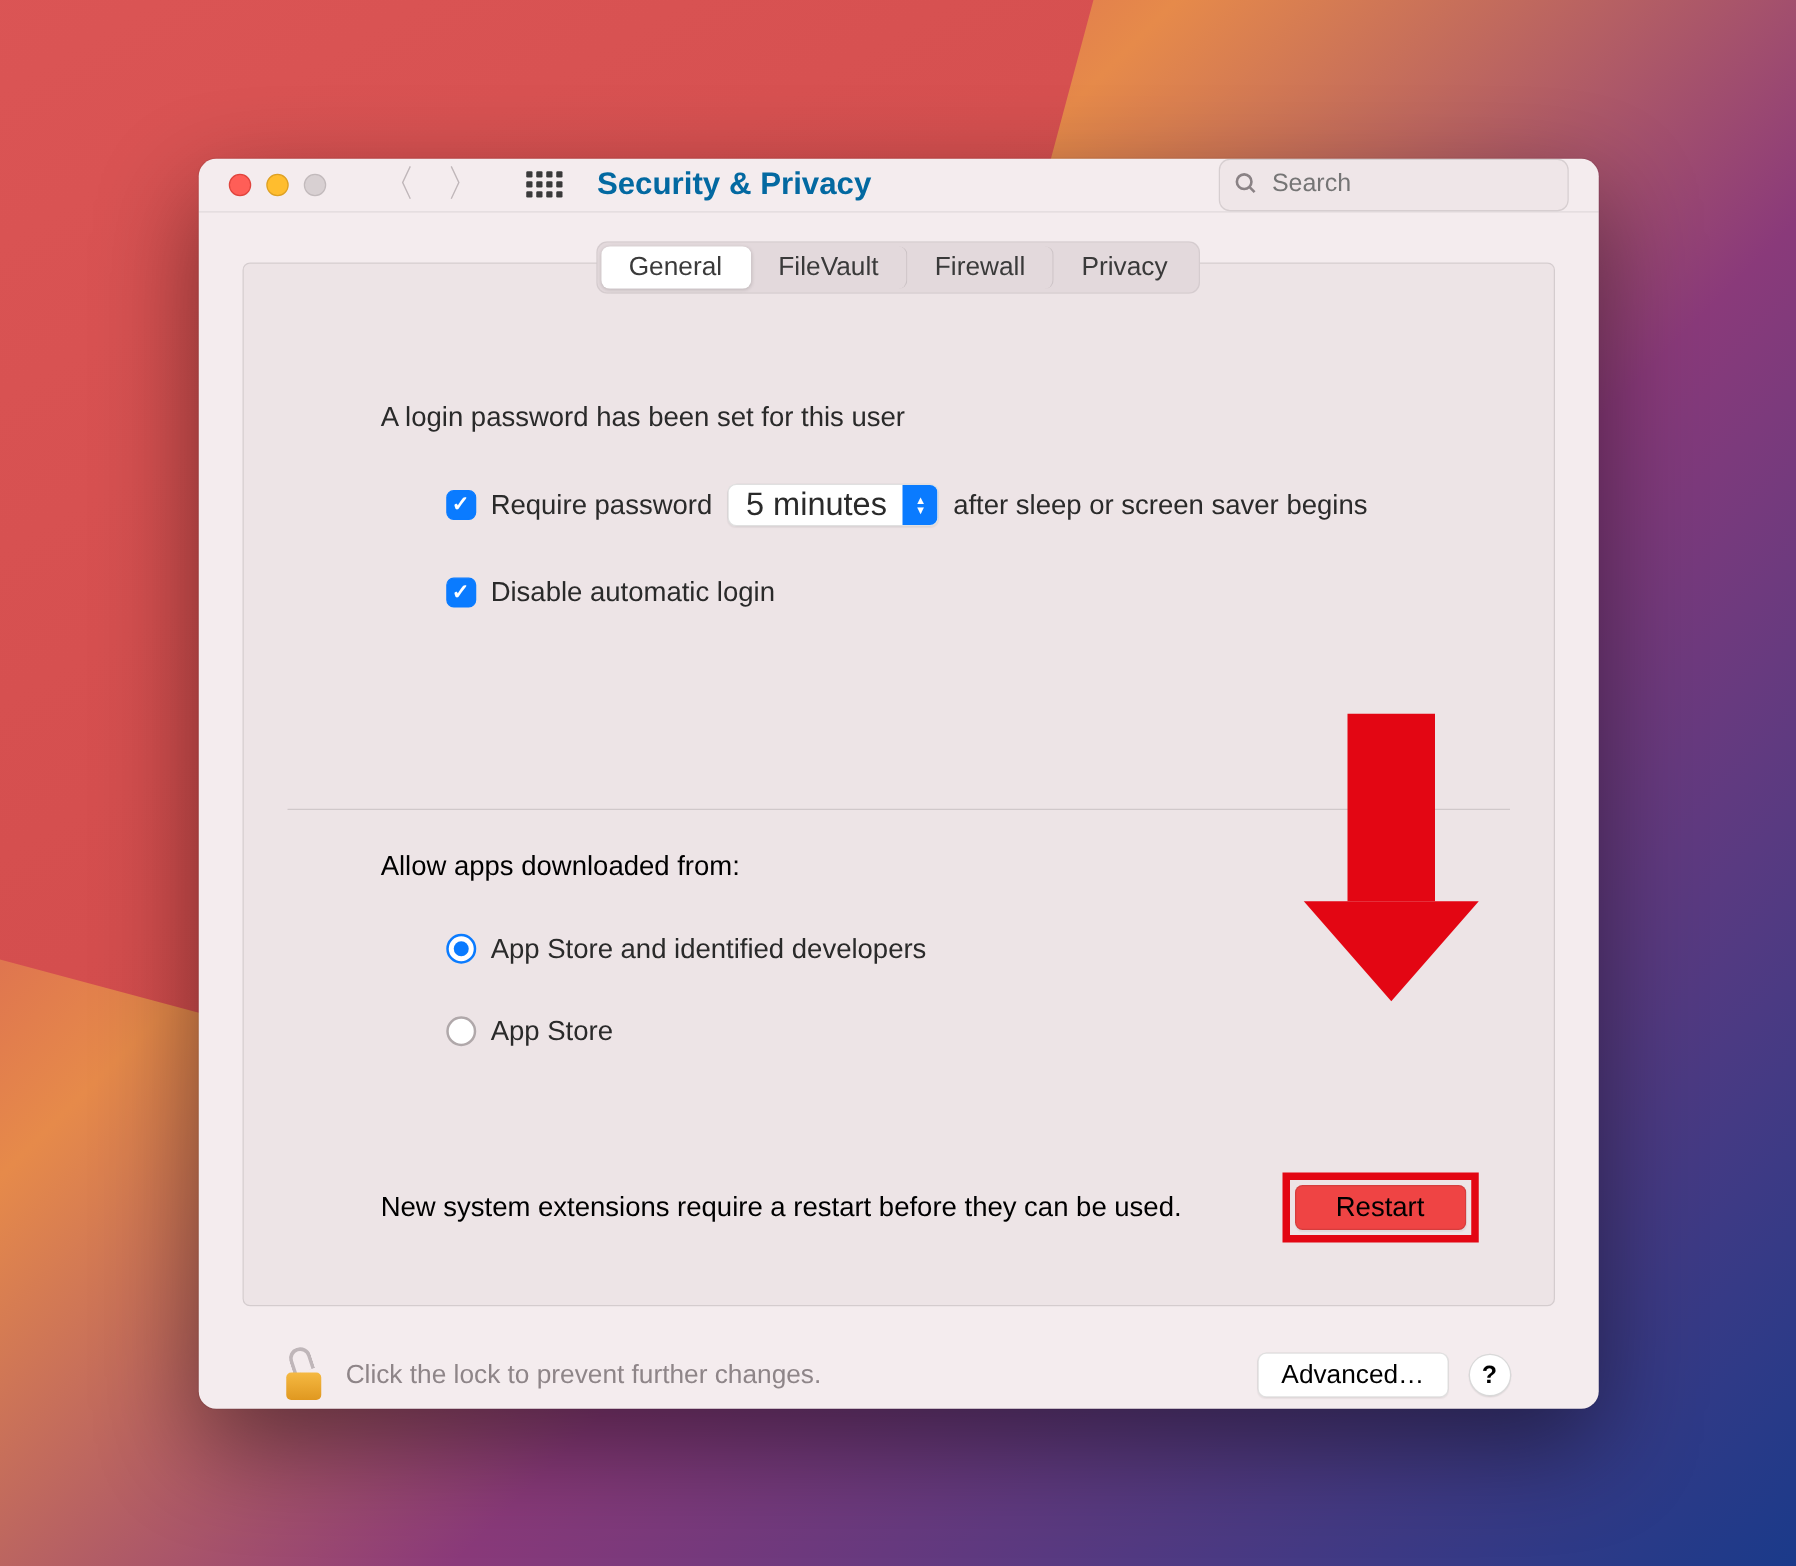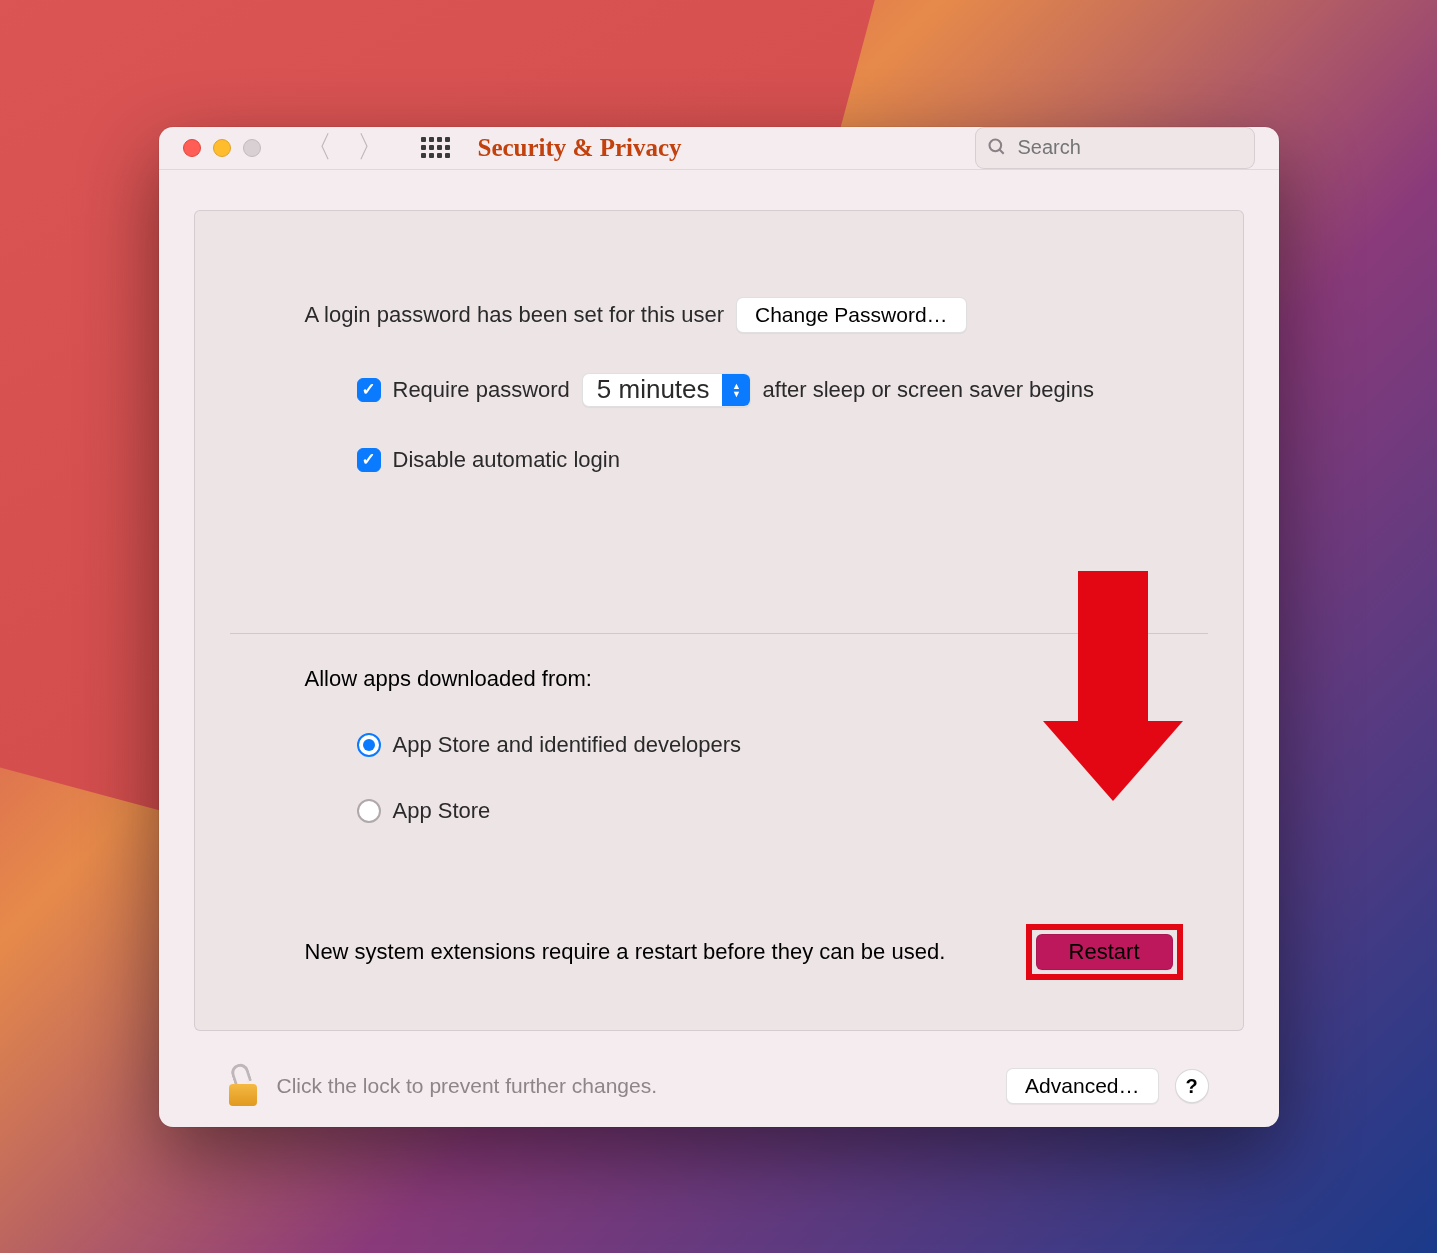--- a/index.html
+++ b/index.html
@@ -49,21 +49,21 @@
   .nav-arrows { display:flex; gap:24px; margin-left:42px;}
   .arrow { font-size:30px; color:#bfb6b9; font-weight:300; user-select:none;}
   .grid-icon {
     margin-left: 34px;
     display: grid;
     grid-template-columns: repeat(4, 5px);
     grid-template-rows: repeat(3, 5px);
     gap: 3px;
   }
   .grid-icon span { width:5px;height:5px;background:#3a3a3a;border-radius:1px;}
-  .title { margin-left: 28px; font-size: 25px; font-weight: 700; color:#c2410c;font-family:Liberation Serif, serif;}
+  .title { margin-left: 28px; font-size: 25px; font-weight: 700; color:#0369a1;}
   .search-wrap { margin-left:auto; position:relative;}
   .search {
     width: 280px; height: 42px;
     border-radius: 9px;
     border: 1px solid rgba(0,0,0,.1);
     background: #efe6e8;
     padding: 0 14px 0 42px;
     font-size: 20px;
     color:#0369a1;
     outline:none;
@@ -152,21 +152,21 @@
   .radio.checked{border-color:#0a7bff;}
   .radio.checked::after{content:"";width:12px;height:12px;border-radius:50%;background:#0a7bff;}
   .restart-row {
     display:flex;align-items:center;justify-content:space-between;
     padding:0 60px 0 110px; margin-top:90px;
   }
   .restart-highlight{
     border:6px solid #e30613; padding:4px;
   }
   .restart-btn {
-    background:#be185d;border:1px solid rgba(0,0,0,.1);
+    background:#ef4444;border:1px solid rgba(0,0,0,.1);
     padding:4px 32px;font-size:22px;border-radius:6px;
     box-shadow:0 1px 1px rgba(0,0,0,.05);
   }
   .arrow-big {
     position:absolute; right:70px; top:360px;
     width:120px;height:240px;
     display:flex;flex-direction:column;align-items:center;
   }
   .arrow-stem{width:70px;height:150px;background:#e30613;}
   .arrow-head{width:0;height:0;border-left:70px solid transparent;border-right:70px solid transparent;border-top:80px solid #e30613;}
@@ -223,25 +223,32 @@
           <circle cx="10" cy="10" r="7"></circle>
           <line x1="20" y1="20" x2="15" y2="15"></line>
         </svg>
       <input class="search" placeholder="Search" style="">
     </div>
   </div>
 
   <div class="content">
     <div class="panel">
 
+      <div class="tabs-wrap">
+        <div class="tabs">
+          <div class="tab active">General</div>
+          <div class="tab">FileVault</div>
+          <div class="tab">Firewall</div>
+          <div class="tab">Privacy</div>
+        </div>
+      </div>
 
       <div class="section-top">
         <div class="row">
           <span>A login password has been set for this user</span>
-          <button class="btn">Change Password…</button>
         </div>
         <div class="row">
           <span class="spacer"></span>
           <span class="check checked"></span>
           <span>Require password</span>
           <span class="select">
             <span>5 minutes</span>
             <span class="chev">▲<br>▼</span>
           </span>
           <span>after sleep or screen saver begins</span>

